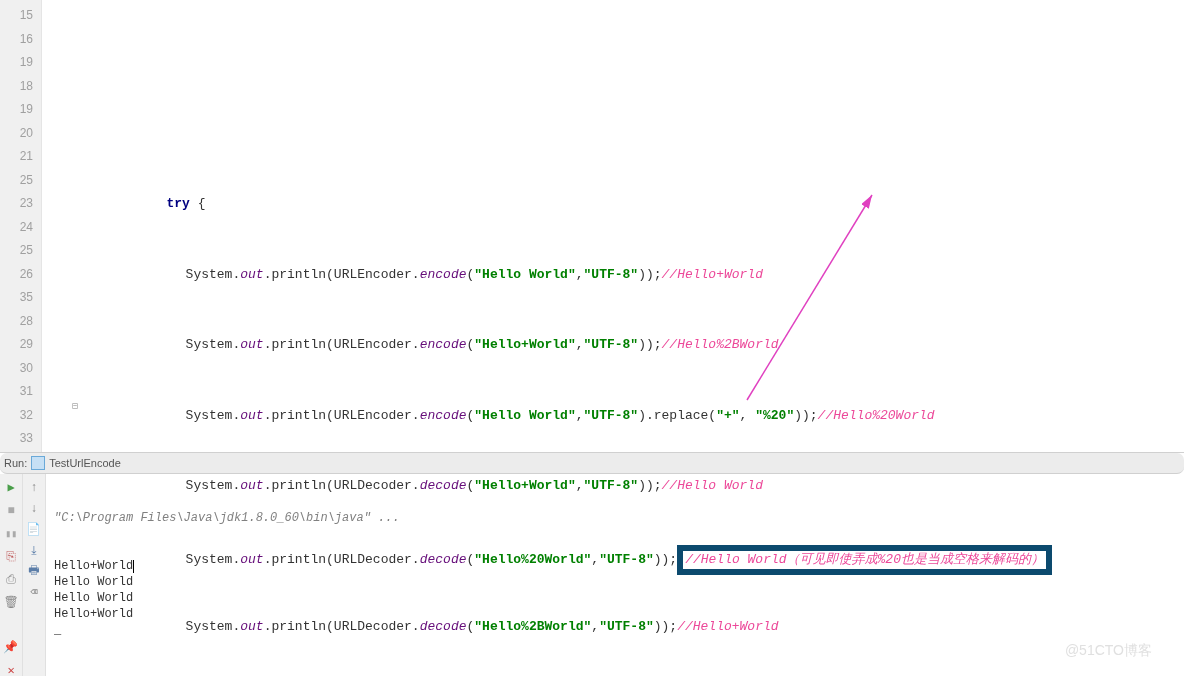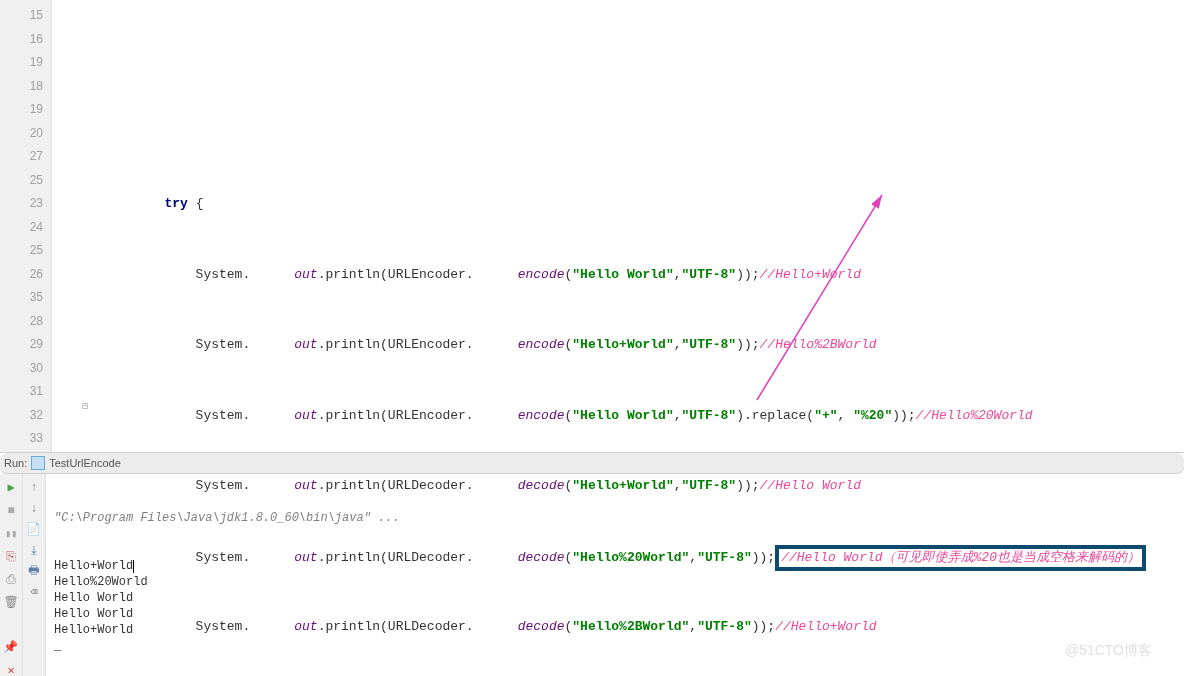--- a/index.html
+++ b/index.html
@@ -13,21 +13,21 @@
     color: #333;
     overflow: hidden;
   }
   .editor {
     display: flex;
     height: 452px;
     border-bottom: 1px solid #d0d0d0;
     background: #ffffff;
   }
   .gutter {
-    width: 52px;
+    width: 42px;
     background: #f0f0f0;
     border-right: 1px solid #e5e5e5;
     color: #a0a0a0;
     text-align: right;
     padding-right: 8px;
     padding-top: 4px;
     font-family: sans-serif;
     font-size: 12px;
     line-height: 23.5px;
     box-sizing: border-box;
@@ -45,26 +45,26 @@
   }
   .code-col {
     flex: 1;
     padding-top: 4px;
     line-height: 23.5px;
     white-space: pre;
     font-family: "Courier New", "SimSun", monospace;
     position: relative;
   }
   .code-line { height: 23.5px; }
-  .kw { color: #000080; font-weight: bold; }
-  .fld { color: #660e7a; font-style: italic; margin-left: 44px; }
+  .kw { color: #000080; font-weight: bold; margin-left: 12px; }
+  .fld { color: #660e7a; font-style: italic; }
   .str { color: #008000; font-weight: bold; }
   .cmt { color: #ec4899; font-style: italic; }
   .pink-box {
-    border: 4px solid #0c4a6e;
+    border: 6px solid #0c4a6e;
     padding: 0 2px;
     display: inline-block;
     line-height: 18px;
   }
   .arrow-svg {
     position: absolute;
     pointer-events: none;
     z-index: 5;
     left: 0;
     top: 0;
@@ -151,21 +151,21 @@
 <body>
 
 <div class="editor">
   <div class="gutter" id="gutter">
       <div>15</div>
       <div>16</div>
       <div>19</div>
       <div>18</div>
       <div>19</div>
       <div>20</div>
-      <div>27</div>
+      <div>21</div>
       <div>25</div>
       <div>23</div>
       <div>24</div>
       <div>25</div>
       <div>26</div>
       <div>35</div>
       <div>28</div>
       <div>29</div>
       <div>30</div>
       <div>31</div>
@@ -228,16 +228,16 @@
   <div class="left-tools2">
     <span class="tool-btn" style="color:#888;">↑</span>
     <span class="tool-btn" style="color:#888;">↓</span>
     <span class="tool-btn" style="color:#5b7da8;">📄</span>
     <span class="tool-btn" style="color:#5b7da8;">⤓</span>
     <span class="tool-btn" style="color:#5b7da8;">🖶</span>
     <span class="tool-btn" style="color:#888;">⌫</span>
   </div>
   <div class="console">
     <div class="cmd">"C:\Program Files\Java\jdk1.8.0_60\bin\java" ...</div>
-    <div id="console-lines"><div>Hello+World<span class="cursor"></span></div><div>Hello%20World</div><div>Hello World</div><div>Hello World</div><div>Hello+World</div><div>_</div></div>
+    <div id="console-lines"><div>Hello+World<span class="cursor"></span></div><div>Hello World</div><div>Hello World</div><div>Hello+World</div><div>_</div></div>
     <div class="watermark">@51CTO博客</div>
   </div>
 </div>
 
 </body></html>

